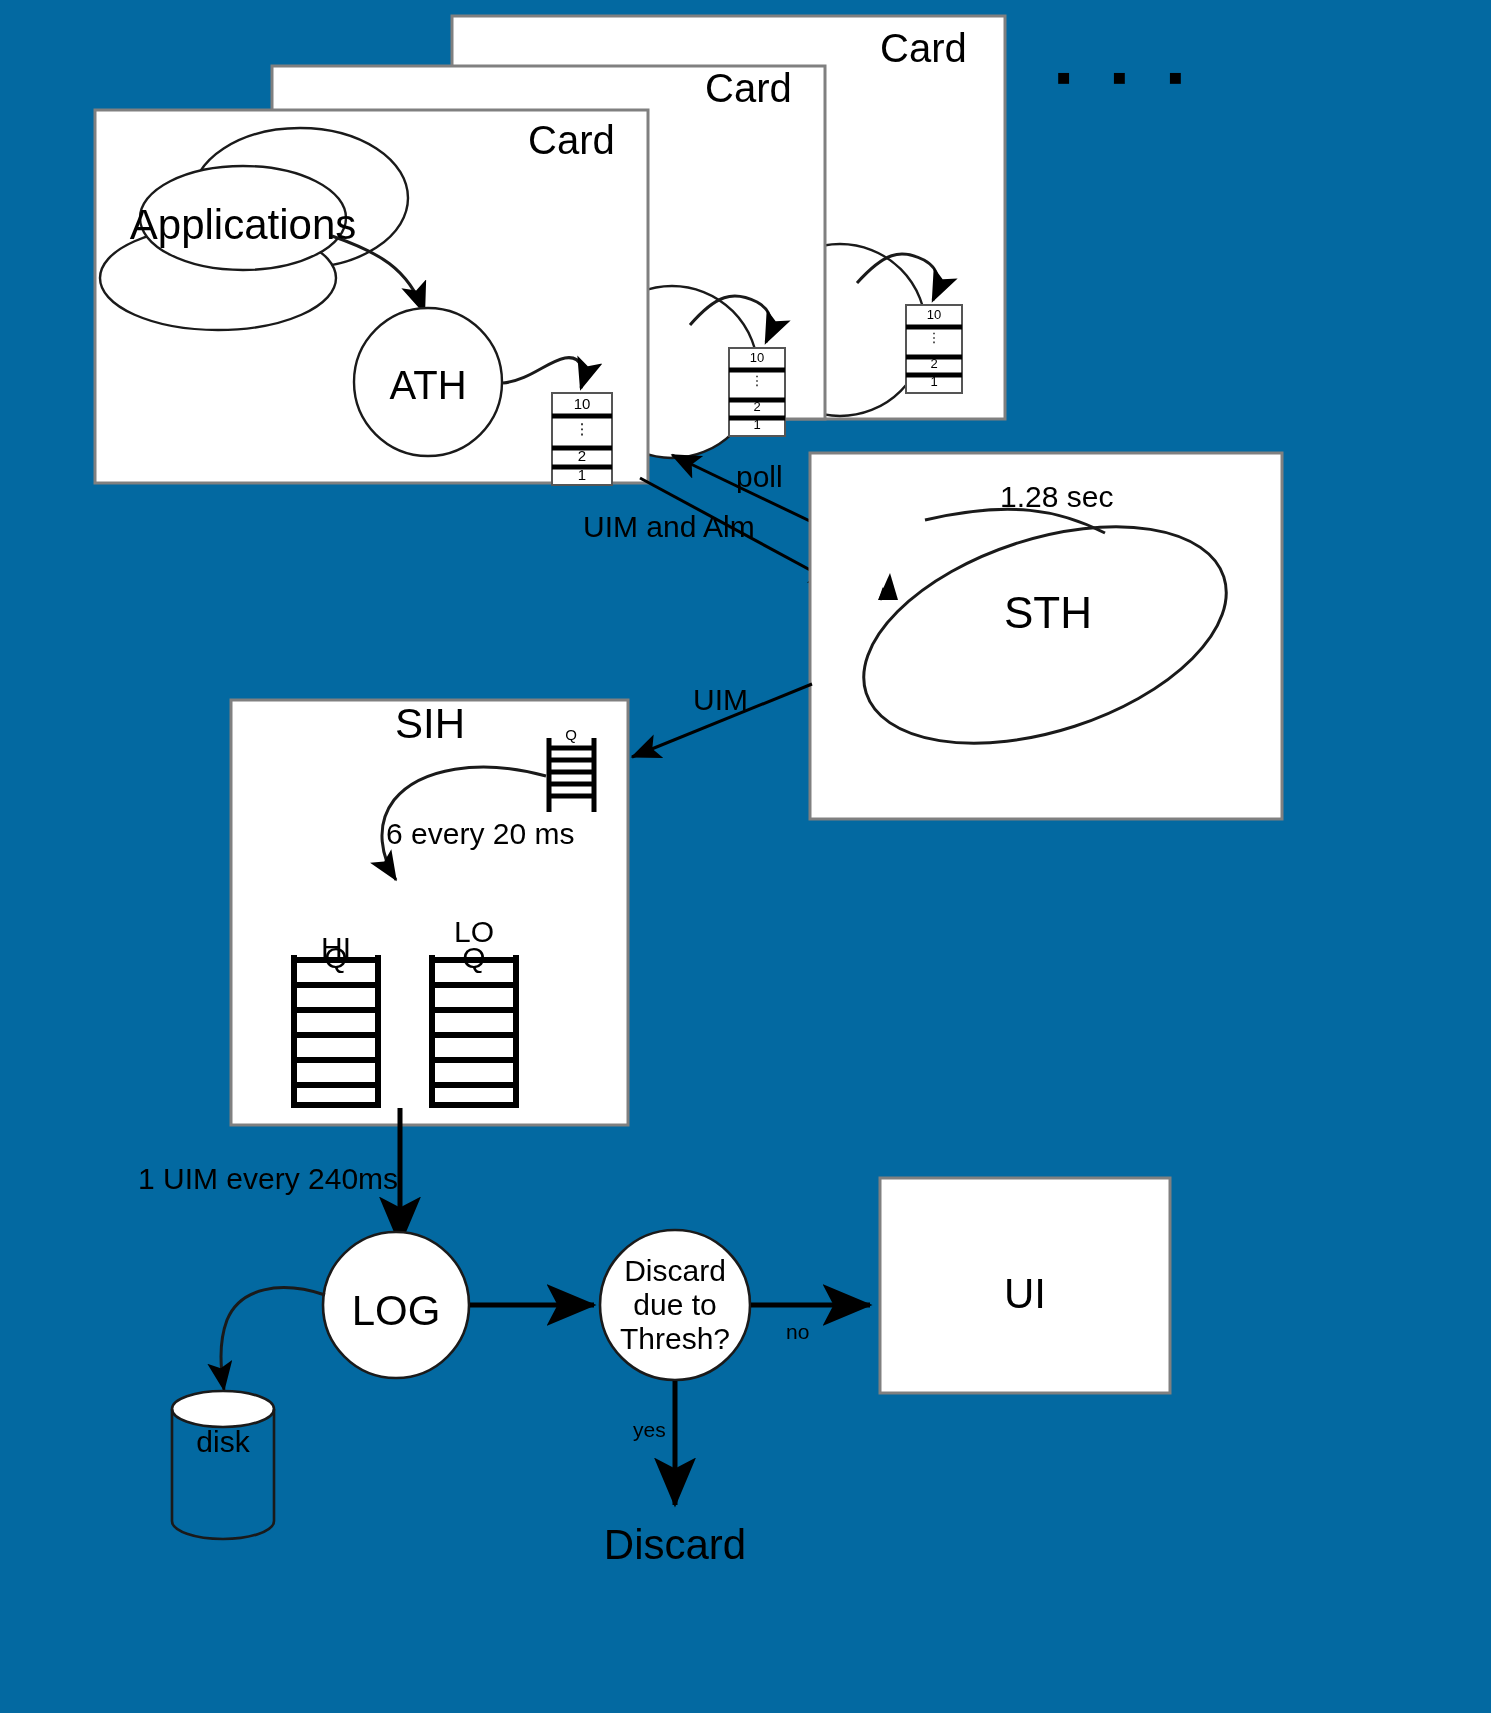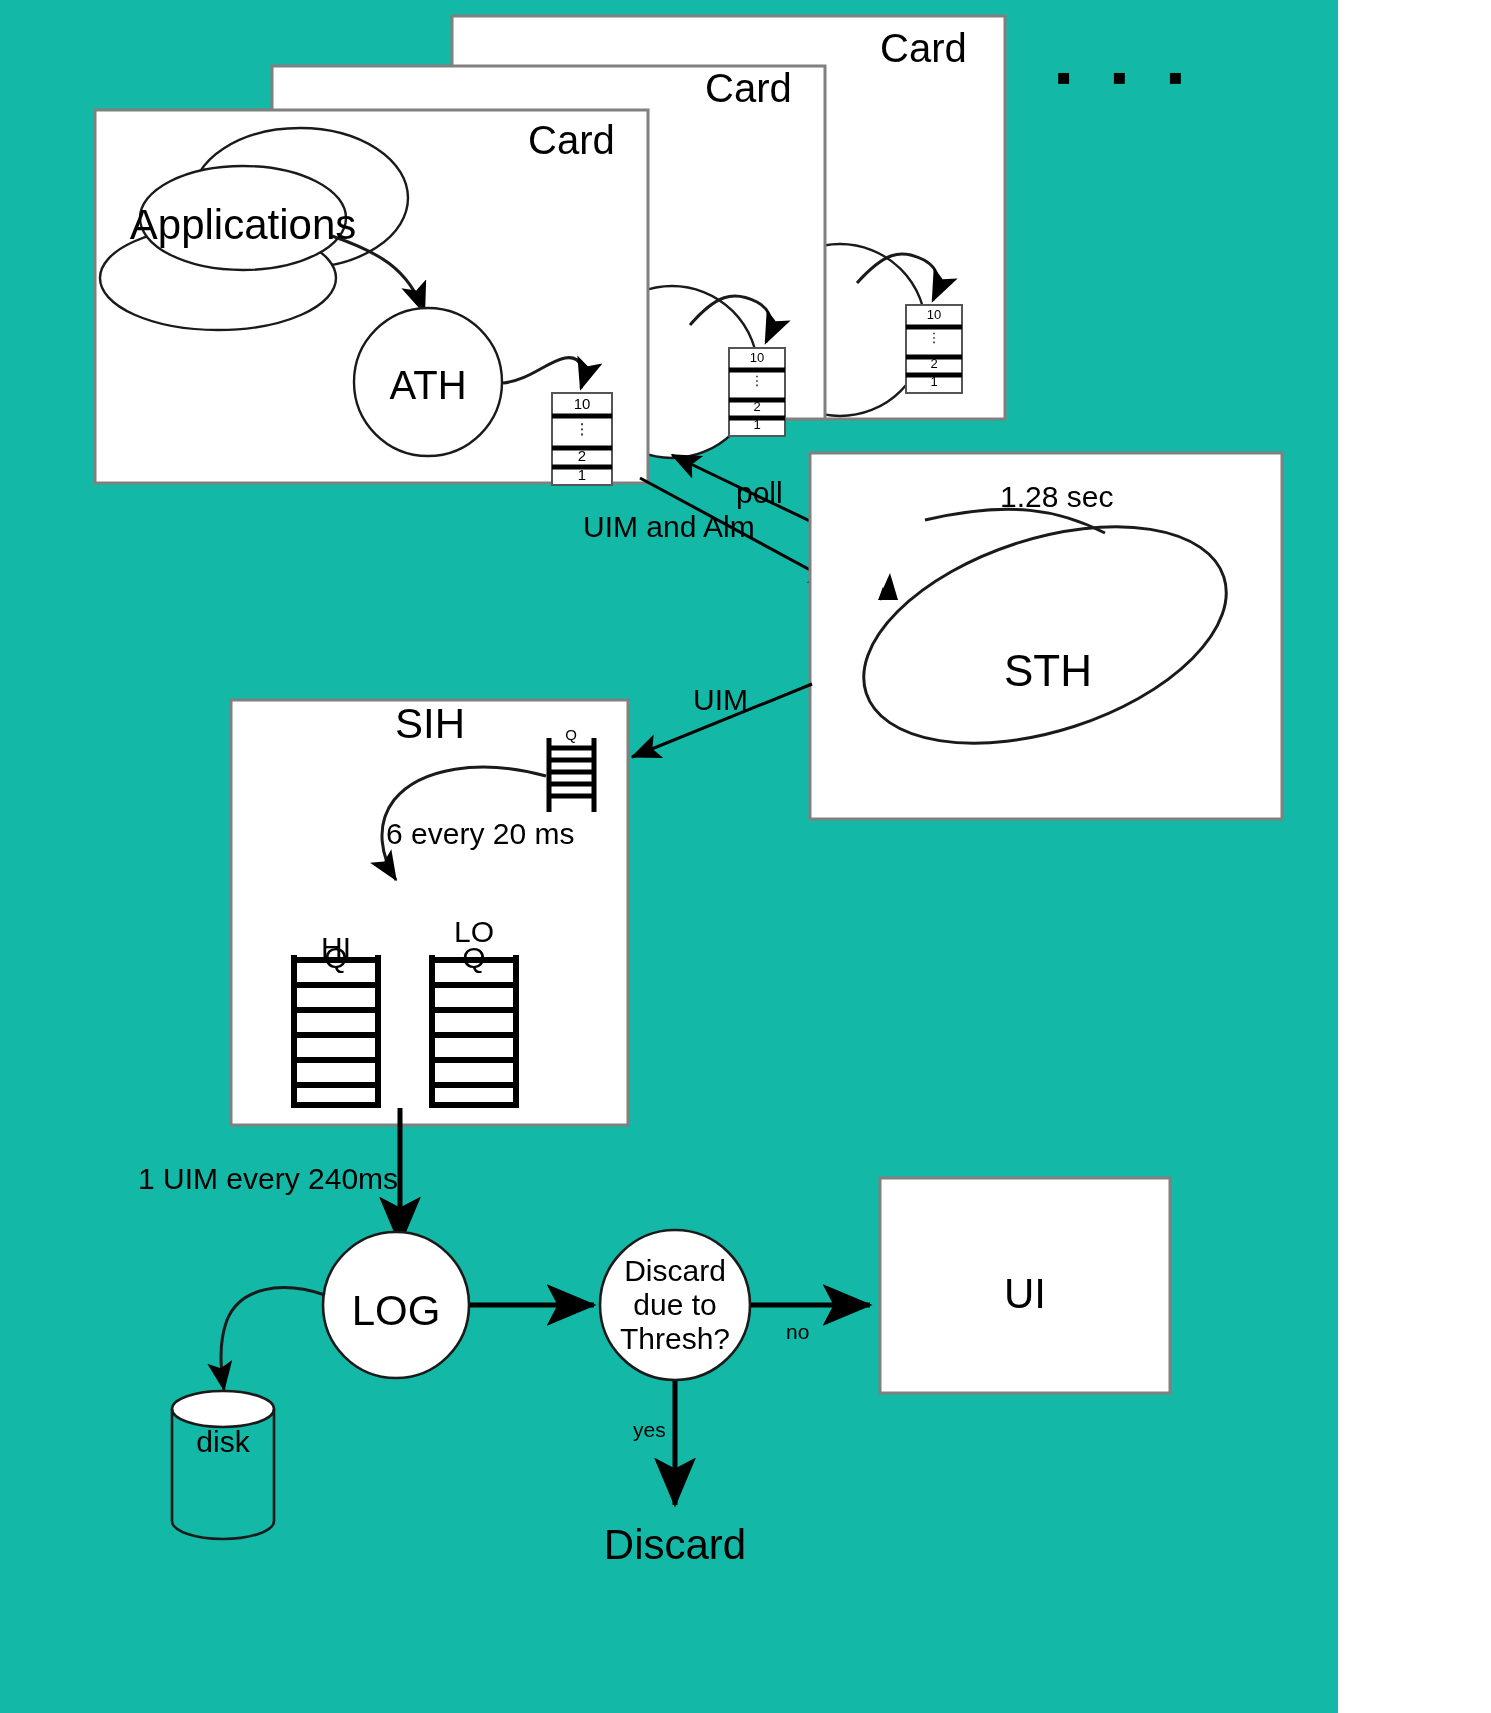--- a/index.html
+++ b/index.html
@@ -6,23 +6,23 @@
     margin: 0;
     padding: 0;
     background: #ffffff;
   }
   body {
     font-family: "Liberation Sans", sans-serif;
     color: #000000;
   }
   #stage {
     position: relative;
-    width: 1338px;
+    width: 1491px;
     height: 1713px;
-    background: #14b8a6;
+    background: #0369a1;
     overflow: hidden;
   }
   #vector-layer {
     position: absolute;
     left: 0;
     top: 0;
     width: 1491px;
     height: 1713px;
   }
   .lbl {
@@ -212,24 +212,24 @@
   <div class="lbl f-micro c" style="left:757px; top:351px;">10</div>
   <div class="lbl f-micro c" style="left:757px; top:374px;">⋮</div>
   <div class="lbl f-micro c" style="left:757px; top:400px;">2</div>
   <div class="lbl f-micro c" style="left:757px; top:418px;">1</div>
 
   <div class="lbl f-micro c" style="left:934px; top:308px;">10</div>
   <div class="lbl f-micro c" style="left:934px; top:331px;">⋮</div>
   <div class="lbl f-micro c" style="left:934px; top:357px;">2</div>
   <div class="lbl f-micro c" style="left:934px; top:375px;">1</div>
 
-  <div class="lbl f-md" style="left:736px; top:476px;">poll</div>
+  <div class="lbl f-md" style="left:736px; top:460px;">poll</div>
   <div class="lbl f-md" style="left:583px; top:510px;">UIM and Alm</div>
 
-  <div class="lbl f-xl c" style="left:1048px; top:646px; font-size:44px;">STH</div>
+  <div class="lbl f-xl c" style="left:1048px; top:588px; font-size:44px;">STH</div>
   <div class="lbl f-md" style="left:1000px; top:480px;">1.28 sec</div>
 
   <div class="lbl f-md" style="left:693px; top:683px;">UIM</div>
 
   <div class="lbl f-lg c" style="left:430px; top:700px;">SIH</div>
   <div class="lbl f-tiny c" style="left:571px; top:727px;">Q</div>
   <div class="lbl f-md" style="left:386px; top:817px;">6 every 20 ms</div>
 
   <div class="lbl f-md c" style="left:336px; top:915px;margin-top:16px;">HI</div>
   <div class="lbl f-md c" style="left:336px; top:941px;">Q</div>

